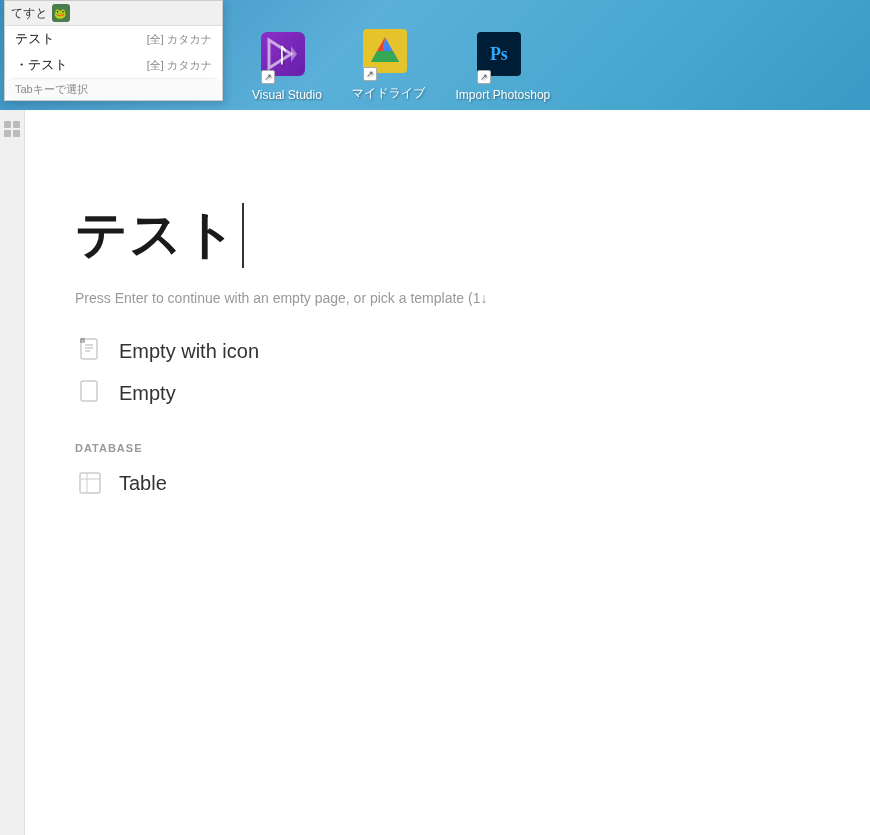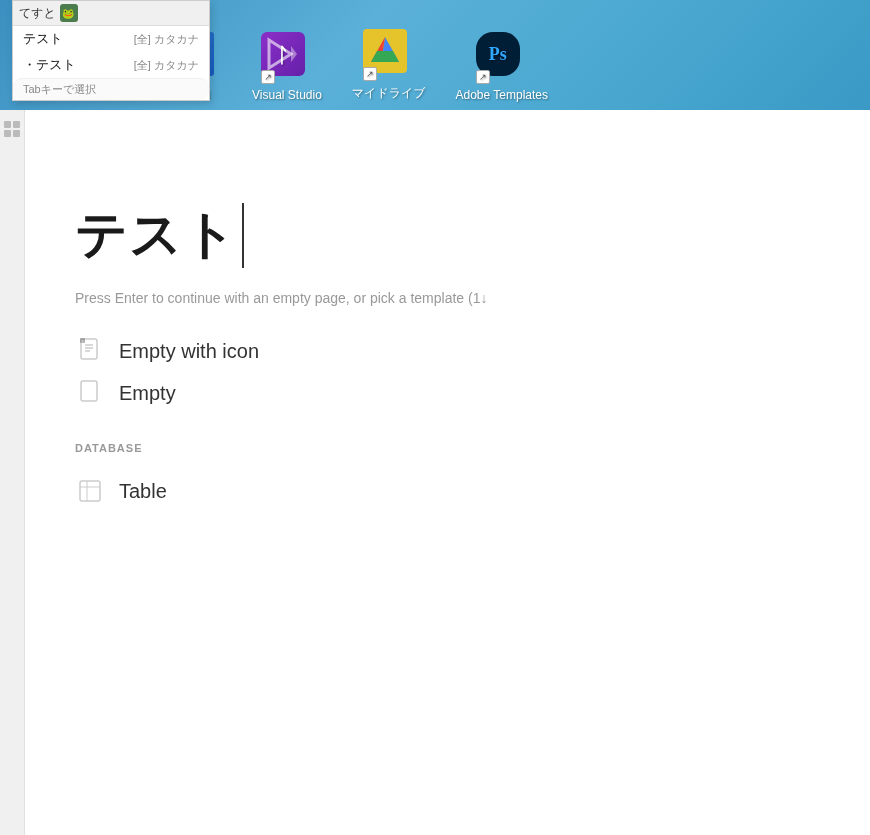--- a/index.html
+++ b/index.html
@@ -74,21 +74,21 @@
       justify-content: center;
       font-size: 9px;
       color: #555;
     }
 
     
     .ps-icon {
       width: 44px;
       height: 44px;
       background: #001e36;
-      border-radius: 17px;
+      border-radius: 4px;
       display: flex;
       align-items: center;
       justify-content: center;
       color: #31a8ff;
       font-weight: 900;
       font-size: 18px;
       font-family: 'Georgia', serif;
     }
 
     
@@ -172,29 +172,29 @@
       color: #333;
     }
 
     .section-header {
       font-size: 11px;
       font-weight: 600;
       color: #999;
       letter-spacing: 1px;
       text-transform: uppercase;
       margin-top: 28px;
-      margin-bottom: 16px;
+      margin-bottom: 8px;
     }
 
     
     .autocomplete-popup {
       position: absolute;
       top: 0;
-      left: 12px;
-      width: 198px;
+      left: 4px;
+      width: 219px;
       background: white;
       border: 1px solid #ccc;
       box-shadow: 2px 3px 8px rgba(0,0,0,0.15);
       z-index: 100;
       font-size: 13px;
     }
 
     .autocomplete-header {
       display: flex;
       align-items: center;
@@ -317,21 +317,21 @@
       <div class="shortcut-arrow">↗</div>
     </div>
     <span class="desktop-icon-label">マイドライブ</span>
   </div>
 
   <div class="desktop-icon">
     <div class="icon-box" style="position:relative; width:52px; height:52px;">
       <div class="ps-icon">Ps</div>
       <div class="shortcut-arrow">↗</div>
     </div>
-    <span class="desktop-icon-label">Adobe Templates</span>
+    <span class="desktop-icon-label">Import Photoshop</span>
   </div>
 </div>
 
 <div class="main-content">
 
   <div class="sidebar-strip">
 
     <div style="margin-top: 10px; text-align:center; font-size:11px; color:#888;">
       <svg width="18" height="18" viewBox="0 0 18 18" style="margin:2px auto; display:block;">
         <rect x="1" y="1" width="7" height="7" rx="1" fill="#bbb"></rect>

